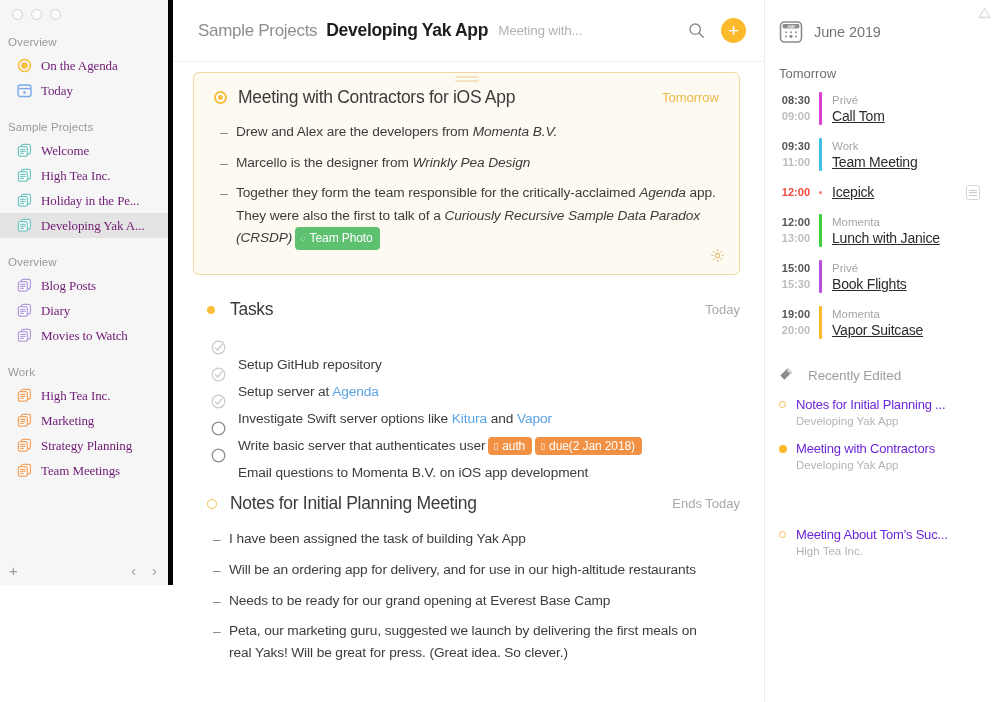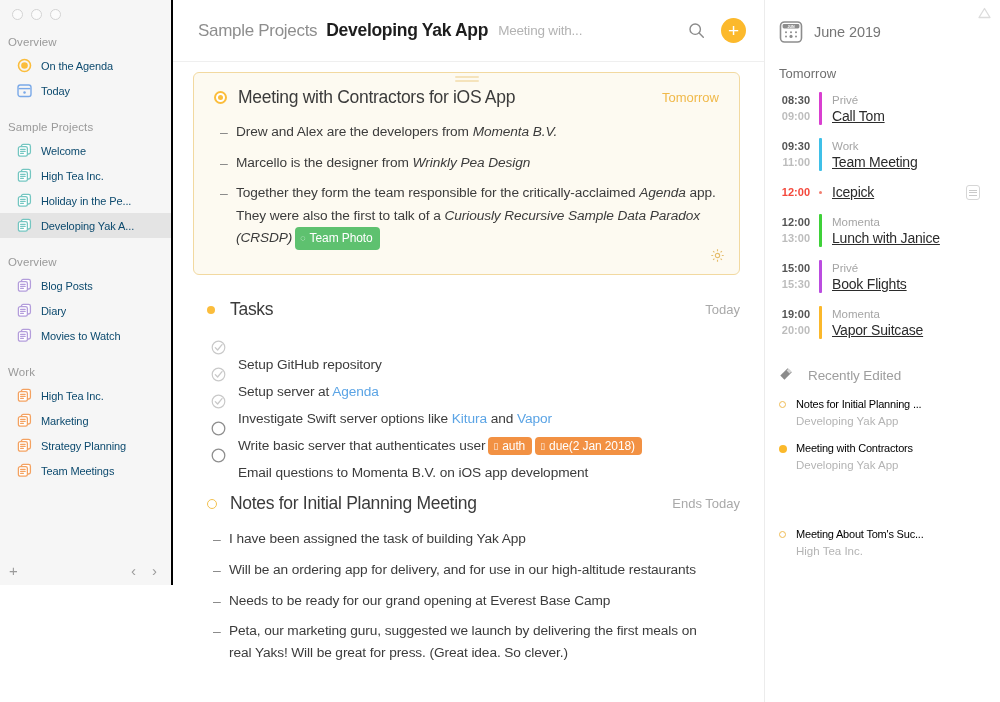--- a/index.html
+++ b/index.html
@@ -9,38 +9,38 @@
     background: #ffffff;
     overflow: hidden;
     -webkit-font-smoothing: antialiased;
   }
   .app { display: flex; width: 1000px; height: 702px; position: relative; }
 
   
   .sidebar {
     width: 173px; height: 585px;
     background: #f6f6f6;
-    border-right: 2px solid #000000;
+    border-right: 5px solid #000000;
     position: relative;
     flex: 0 0 173px;
   }
   .traffic { display: flex; gap: 8px; padding: 9px 0 0 12px; }
   .light { width: 11px; height: 11px; border-radius: 50%; border: 1px solid #d3d3d3; background: #fbfbfb; }
 
   .side-group-label {
     font-size: 11.5px; color: #9a9a9a; padding: 0 0 0 8px;
     letter-spacing: .1px;
   }
   .side-item {
     display: flex; align-items: center; gap: 9px;
     height: 25px; padding-left: 17px; cursor: default;
   }
   .side-item.selected { background: #e4e4e4; }
-  .side-item .lbl { font-size: 11px; color: #0c4a6e; letter-spacing: -.1px;
-    white-space: nowrap; overflow: hidden; }
+  .side-item .lbl { font-size: 13px; color: #701a75; letter-spacing: -.1px;
+    white-space: nowrap; overflow: hidden; font-family: Liberation Serif, serif; }
   .ico { width: 15px; height: 15px; flex: 0 0 15px; display: block; }
 
   .sidebar-footer {
     position: absolute; left: 0; bottom: 0; width: 173px; height: 30px;
     display: flex; align-items: center; justify-content: space-between;
     padding: 0 10px 0 9px;
   }
   .sb-btn { color: #9b9b9b; font-size: 15px; line-height: 1; cursor: default; }
   .nav-arrows { display: flex; gap: 16px; padding-right: 6px; }
 
@@ -175,21 +175,21 @@
   .note-ico-box span { display: block; width: 8px; height: 1px; background: #c9c9c9; }
 
   .rp-sec-head { display: flex; align-items: center; gap: 11px; padding: 0 0 0 14px; }
   .rp-sec-title { font-size: 13.5px; color: #9e9e9e; letter-spacing: -.1px; }
   .rp-ico { width: 18px; height: 18px; flex: 0 0 18px; }
 
   .rp-item { display: flex; padding: 0 10px 0 14px; margin-bottom: 11px; }
   .rp-bullet-wrap { width: 17px; flex: 0 0 17px; padding-top: 5px; }
   .rp-hollow { width: 7px; height: 7px; border-radius: 50%; border: 1.3px solid #f0bc54; }
   .rp-filled { width: 8px; height: 8px; border-radius: 50%; background: #fbb92b; }
-  .rp-t1 { font-size: 11px; color: #000000; letter-spacing: -.2px; line-height: 17px;
+  .rp-t1 { font-size: 13px; color: #6d28d9; letter-spacing: -.2px; line-height: 17px;
            white-space: nowrap; overflow: hidden; }
   .rp-t2 { font-size: 11.5px; color: #b4b4b4; line-height: 16px; }
 </style>
 </head>
 <body>
 
 <div class="app">
 
   <div class="sidebar">
     <div class="traffic">

